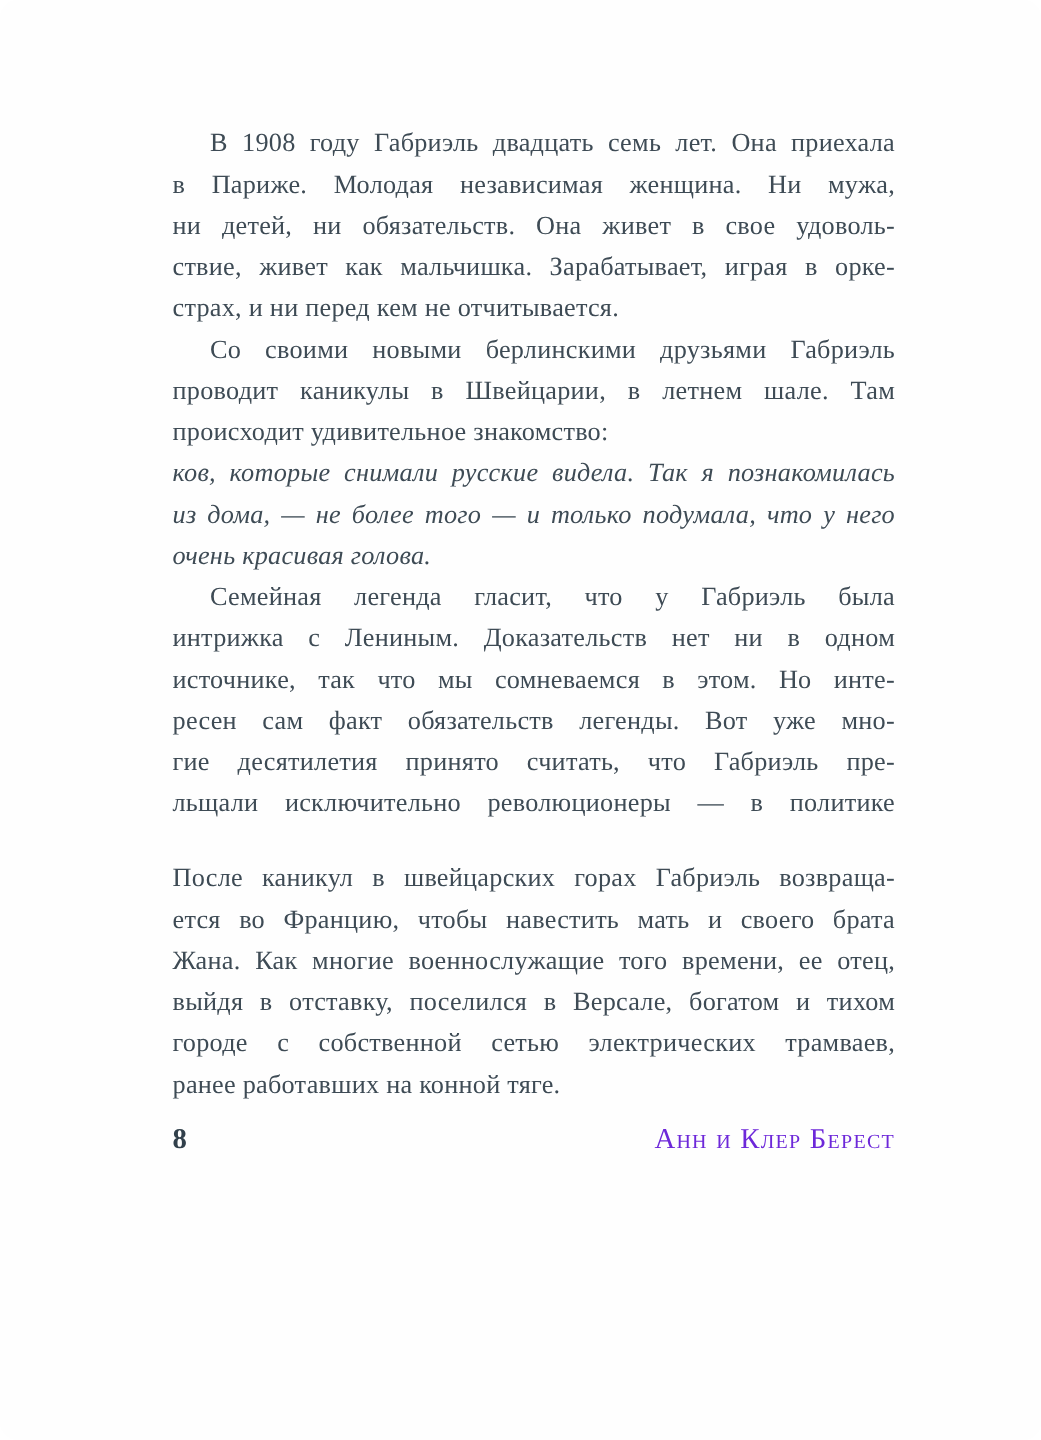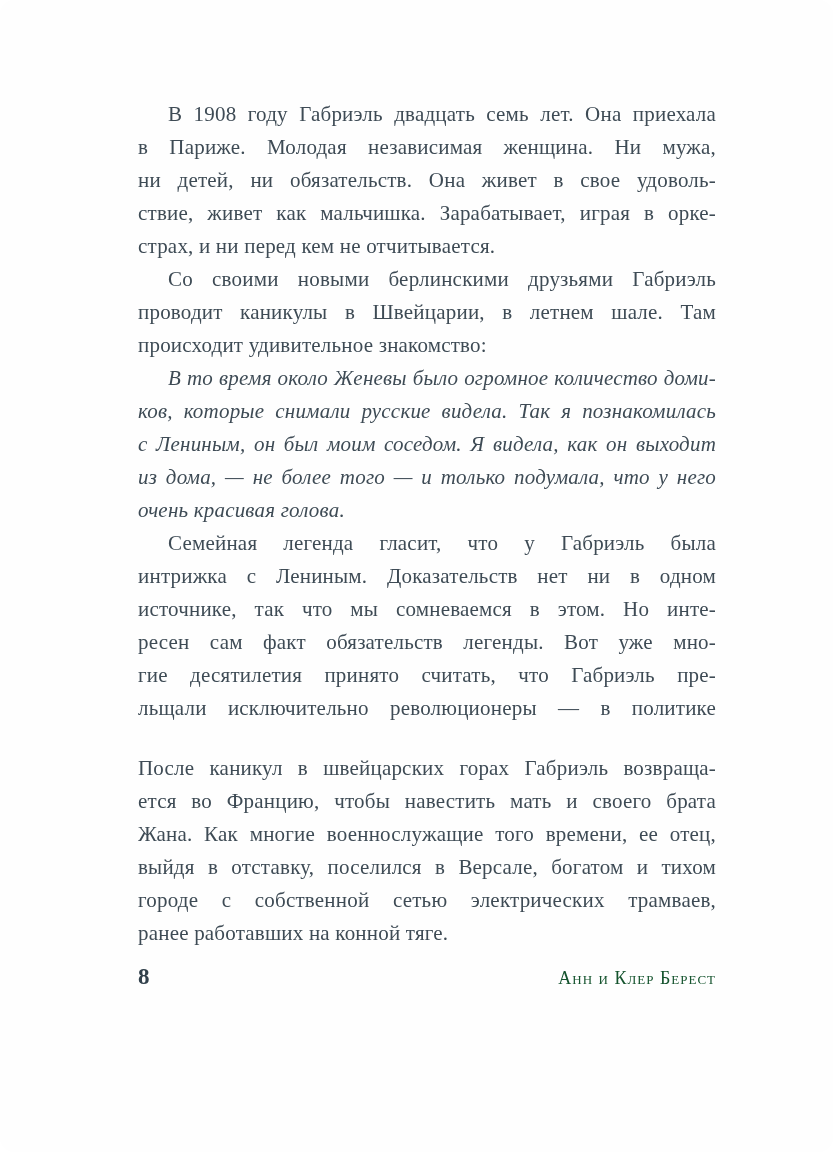--- a/index.html
+++ b/index.html
@@ -49,46 +49,44 @@
     align-items: baseline;
     padding: 14px 117px 0 138px;
   }
   .pagenum {
     font-weight: bold;
     font-size: 23px;
     color: #31404b;
   }
   .running {
     font-variant: small-caps;
-    font-size: 18px;
+    font-size: 23px;
     letter-spacing: 1px;
-    color: #14532d;
+    color: #6d28d9;
   }
 </style>
 </head>
 <body>
 
 <div class="page">
   <div class="text-block" id="text-block">
       <div class="para">
         <div class="line indent">В 1908 году Габриэль двадцать семь лет. Она приехала</div>
         <div class="line">в Париже. Молодая независимая женщина. Ни мужа,</div>
         <div class="line">ни детей, ни обязательств. Она живет в свое удоволь-</div>
         <div class="line">ствие, живет как мальчишка. Зарабатывает, играя в орке-</div>
         <div class="line last">страх, и ни перед кем не отчитывается.</div>
       </div>
       <div class="para">
         <div class="line indent">Со своими новыми берлинскими друзьями Габриэль</div>
         <div class="line">проводит каникулы в Швейцарии, в летнем шале. Там</div>
         <div class="line last">происходит удивительное знакомство:</div>
       </div>
       <div class="para quote">
-        <div class="line indent">В то время около Женевы было огромное количество доми-</div>
         <div class="line">ков, которые снимали русские видела. Так я познакомилась</div>
-        <div class="line">с Лениным, он был моим соседом. Я видела, как он выходит</div>
         <div class="line">из дома, — не более того — и только подумала, что у него</div>
         <div class="line last">очень красивая голова.</div>
       </div>
       <div class="para">
         <div class="line indent">Семейная легенда гласит, что у Габриэль была</div>
         <div class="line">интрижка с Лениным. Доказательств нет ни в одном</div>
         <div class="line">источнике, так что мы сомневаемся в этом. Но инте-</div>
         <div class="line">ресен сам факт обязательств легенды. Вот уже мно-</div>
         <div class="line">гие десятилетия принято считать, что Габриэль пре-</div>
         <div class="line">льщали исключительно революционеры — в политике</div>

